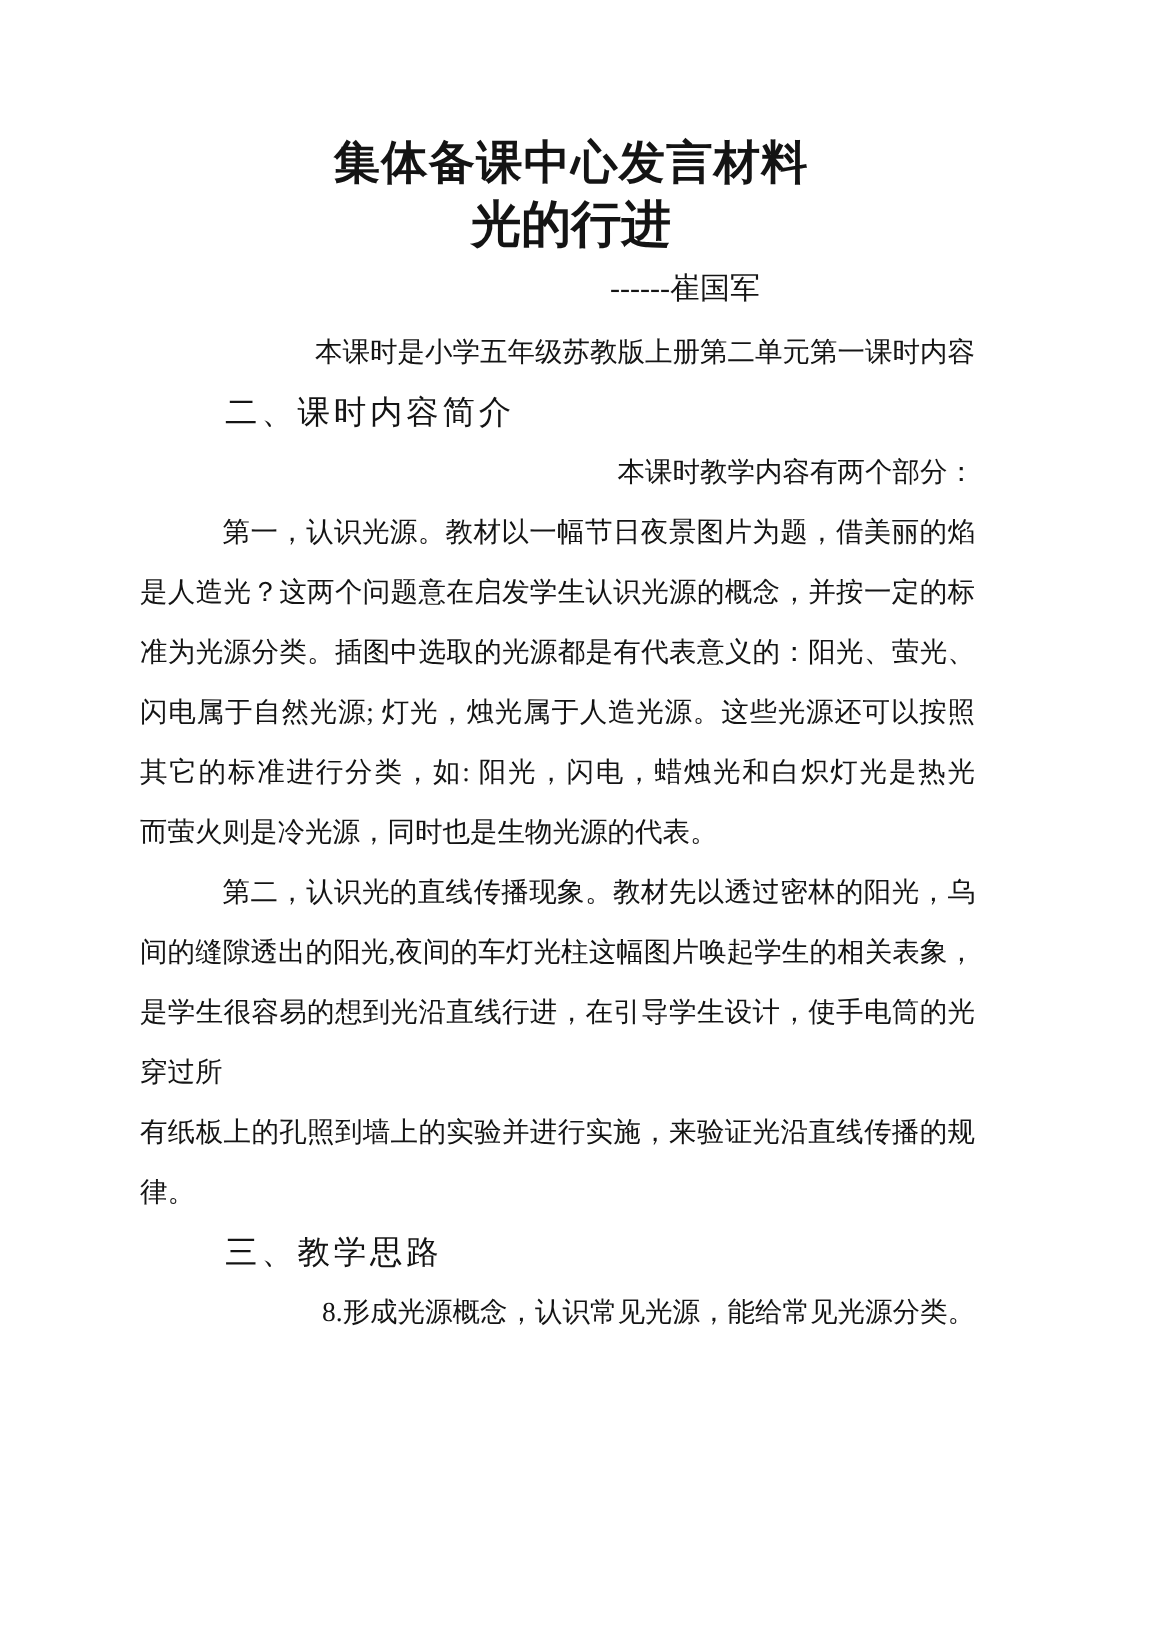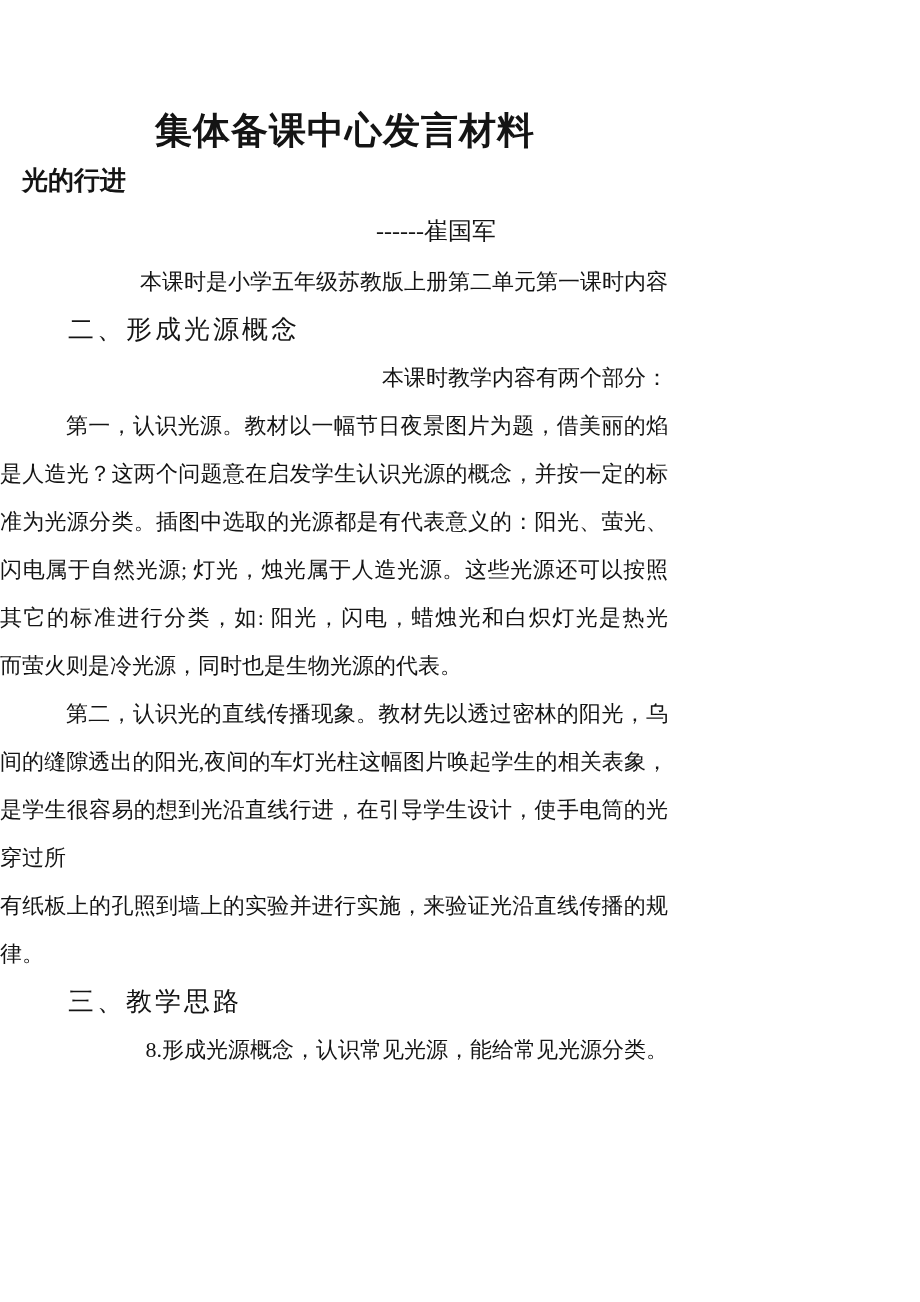--- a/index.html
+++ b/index.html
@@ -8,42 +8,44 @@
     width: 920px;
     height: 1302px;
     background: #ffffff;
     overflow: hidden;
   }
   .page {
     box-sizing: border-box;
     width: 740px;
     height: 1302px;
     padding-top: 106px;
+    padding-left: 112px;
     background: #ffffff;
     color: #141414;
     font-family: "Liberation Serif", "DejaVu Serif", serif;
   }
   .content {
     width: 668px;
   }
   .title {
     height: 50px;
     line-height: 50px;
     font-size: 37px;
     font-weight: 700;
     text-align: center;
     padding-left: 22px;
     letter-spacing: 1px;
     white-space: nowrap;
   }
   .subtitle {
     height: 48px;
     line-height: 48px;
-    font-size: 26px;
+    font-size: 40px;
     font-weight: 700;
+    text-align: center;
     padding-left: 22px;
     font-family: "Liberation Sans", "DejaVu Sans", sans-serif;
     white-space: nowrap;
   }
   .byline {
     height: 54px;
     line-height: 54px;
     font-size: 24px;
     padding-left: 376px;
     white-space: nowrap;
@@ -76,21 +78,21 @@
 </head>
 <body>
 
 <div class="page">
   <div class="content">
     <div class="title">集体备课中心发言材料</div>
     <div class="subtitle">光的行进</div>
     <div class="byline">------崔国军</div>
 
     <div class="row ind">本课时是小学五年级苏教版上册第二单元第一课时内容</div>
-    <div class="row h">二、形成光源概念</div>
+    <div class="row h">二、课时内容简介</div>
     <div class="row ind">本课时教学内容有两个部分：</div>
 
     <div class="row first j">第一，认识光源。教材以一幅节日夜景图片为题，借美丽的焰火</div>
     <div class="row j">是人造光？这两个问题意在启发学生认识光源的概念，并按一定的标</div>
     <div class="row j">准为光源分类。插图中选取的光源都是有代表意义的：阳光、萤光、</div>
     <div class="row j">闪电属于自然光源; 灯光，烛光属于人造光源。这些光源还可以按照</div>
     <div class="row j">其它的标准进行分类，如: 阳光，闪电，蜡烛光和白炽灯光是热光源，</div>
     <div class="row">而萤火则是冷光源，同时也是生物光源的代表。</div>
 
     <div class="row first j">第二，认识光的直线传播现象。教材先以透过密林的阳光，乌云</div>

